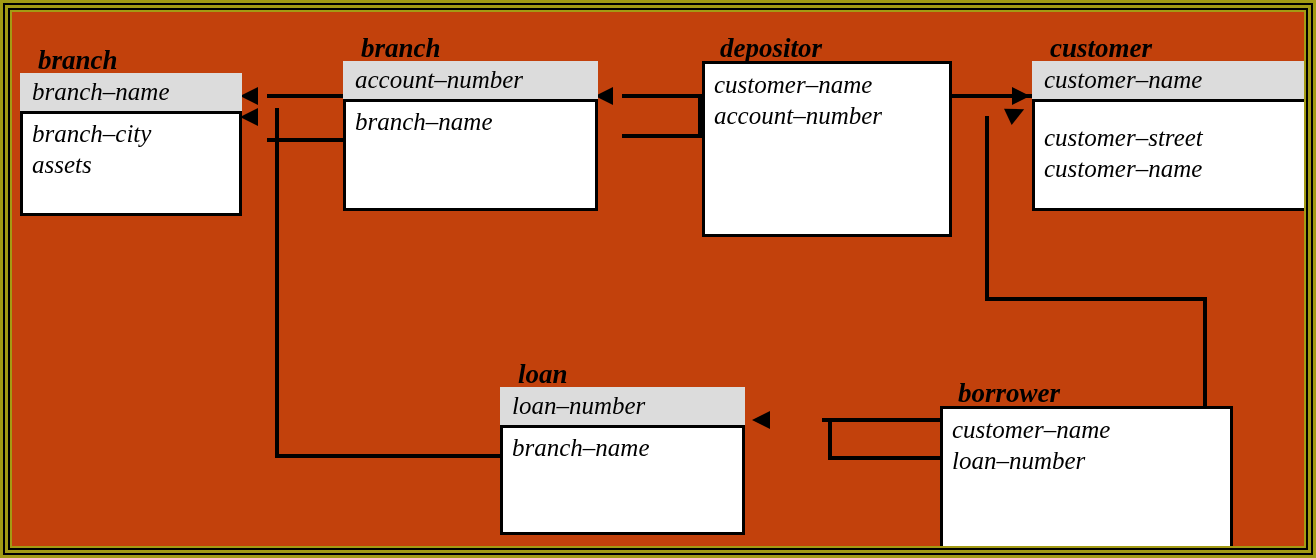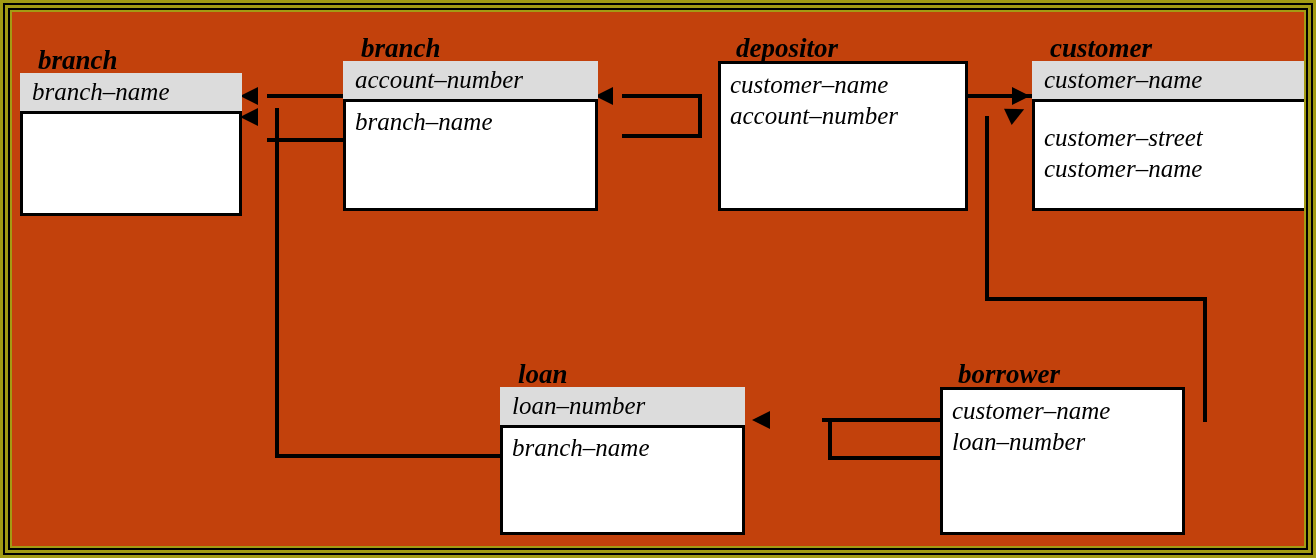--- a/index.html
+++ b/index.html
@@ -167,34 +167,38 @@
     <div class="seg seg-v" style="left:816px; top:406px; height:42px;"></div>
     <div class="seg seg-h" style="left:816px; top:444px; width:114px;"></div>
     <div class="arrow-left" style="left:740px; top:399px;"></div>
 
     <div class="relation" style="left:8px; top:61px; width:222px; height:143px;">
       <div class="relation-title">branch</div>
       <div class="relation-box"></div>
       <div class="key-section" style="height:41px;">
         <div class="attr" style="padding-top:3px;">branch–name</div>
       </div>
+      <div class="attr-section" style="top:41px;">
+        <div class="attr" style="padding-top:4px;">branch–city</div>
+        <div class="attr">assets</div>
+      </div>
     </div>
 
     <div class="relation" style="left:331px; top:49px; width:255px; height:150px;">
       <div class="relation-title">branch</div>
       <div class="relation-box"></div>
       <div class="key-section" style="height:41px;">
         <div class="attr" style="padding-top:3px;">account–number</div>
       </div>
       <div class="attr-section" style="top:41px;">
         <div class="attr" style="padding-top:4px;">branch–name</div>
       </div>
     </div>
 
-    <div class="relation" style="left:706px; top:49px; width:250px; height:150px;">
+    <div class="relation" style="left:690px; top:49px; width:250px; height:176px;">
       <div class="relation-title">depositor</div>
       <div class="relation-box"></div>
       <div class="attr-section" style="top:0px;">
         <div class="attr" style="padding-top:8px;">customer–name</div>
         <div class="attr">account–number</div>
       </div>
     </div>
 
     <div class="relation" style="left:1020px; top:49px; width:287px; height:150px;">
       <div class="relation-title">customer</div>
@@ -212,21 +216,21 @@
       <div class="relation-title">loan</div>
       <div class="relation-box"></div>
       <div class="key-section" style="height:41px;">
         <div class="attr" style="padding-top:3px;">loan–number</div>
       </div>
       <div class="attr-section" style="top:41px;">
         <div class="attr" style="padding-top:4px;">branch–name</div>
       </div>
     </div>
 
-    <div class="relation" style="left:928px; top:375px; width:245px; height:148px;">
+    <div class="relation" style="left:928px; top:394px; width:293px; height:148px;">
       <div class="relation-title">borrower</div>
       <div class="relation-box"></div>
       <div class="attr-section" style="top:0px;">
         <div class="attr" style="padding-top:8px;">customer–name</div>
         <div class="attr">loan–number</div>
       </div>
     </div>
 
   </div>
 </div>

